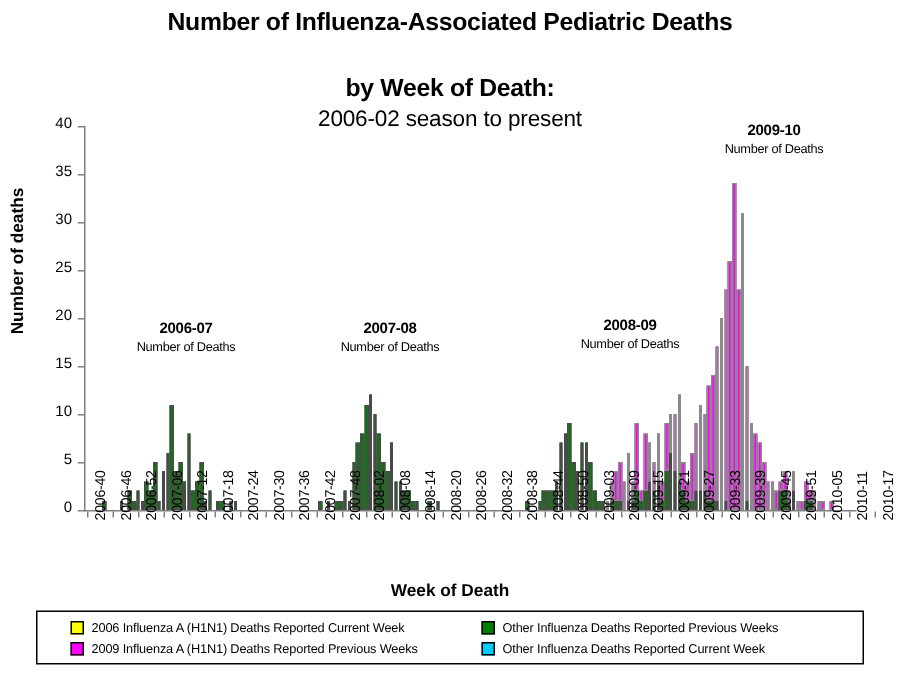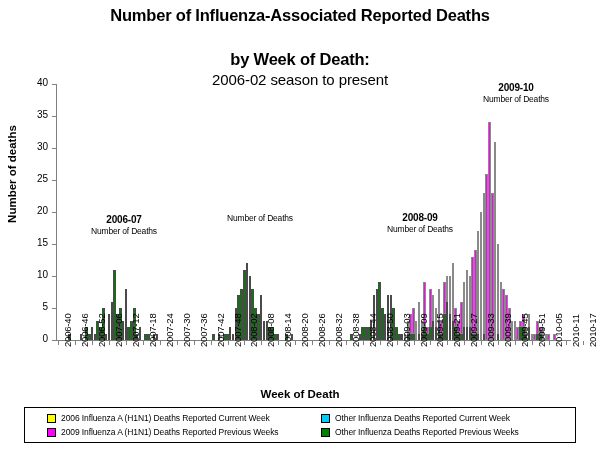--- a/index.html
+++ b/index.html
@@ -65,21 +65,21 @@
   .legend-row{height:14px;display:flex;align-items:center;}
   .swatch{width:9px;height:9px;border:1px solid #000;box-sizing:border-box;margin-right:5px;flex:0 0 auto;}
   .legend-text{font-size:8.5px;letter-spacing:-0.1px;white-space:nowrap;}
 </style>
 </head>
 <body>
 
 <div id="chart-root">
 
   <div class="title-block">
-    <div class="title-line1">Number of Influenza-Associated Reported Deaths</div>
+    <div class="title-line1">Number of Influenza-Associated Pediatric Deaths</div>
     <div class="title-line2">by Week of Death:</div>
     <div class="title-line3">2006-02 season to present</div>
   </div>
 
   <div class="ylabel">Number of deaths</div>
 
   <div id="yticks">
       <div class="ytick" style="top: 333px; left: -12px; width: 60px;">0</div>
       <div class="ytick-mark" style="top: 340px;"></div>
       <div class="ytick" style="top: 301px; left: -12px; width: 60px;">5</div>
@@ -567,20 +567,21 @@
     </div>
 
   <div class="xaxis-title">Week of Death</div>
 
   <div class="annot" id="annot0" style="left:60px;top:213px;width:128px;">
     <div class="season">2006-07</div>
     <div class="cnt">Number of Deaths</div>
   </div>
 
   <div class="annot" id="annot1" style="left:196px;top:213px;width:128px;">
+    <div class="season">2007-08</div>
     <div class="cnt">Number of Deaths</div>
   </div>
 
   <div class="annot" id="annot2" style="left:356px;top:211px;width:128px;">
     <div class="season">2008-09</div>
     <div class="cnt">Number of Deaths</div>
   </div>
 
   <div class="annot" id="annot3" style="left:443px;top:81px;width:146px;">
     <div class="season">2009-10</div>
@@ -593,23 +594,23 @@
           <span class="swatch" style="background: rgb(255, 255, 0);"></span>
           <span class="legend-text">2006 Influenza  A (H1N1) Deaths Reported Current Week</span>
         </div>
         <div class="legend-row">
           <span class="swatch" style="background: rgb(255, 0, 255);"></span>
           <span class="legend-text">2009 Influenza  A (H1N1) Deaths Reported Previous Weeks</span>
         </div>
       </div>
     <div class="legend-col" id="legend-right" style="left:296px;">
         <div class="legend-row">
+          <span class="swatch" style="background: rgb(0, 128, 0);"></span>
+          <span class="legend-text">Other Influenza  Deaths Reported Previous Weeks</span>
+        </div>
+        <div class="legend-row">
           <span class="swatch" style="background: rgb(0, 204, 255);"></span>
           <span class="legend-text">Other Influenza  Deaths Reported Current Week</span>
         </div>
-        <div class="legend-row">
-          <span class="swatch" style="background: rgb(0, 128, 0);"></span>
-          <span class="legend-text">Other Influenza  Deaths Reported Previous Weeks</span>
-        </div>
       </div>
   </div>
 
 </div>
 
 </body></html>

